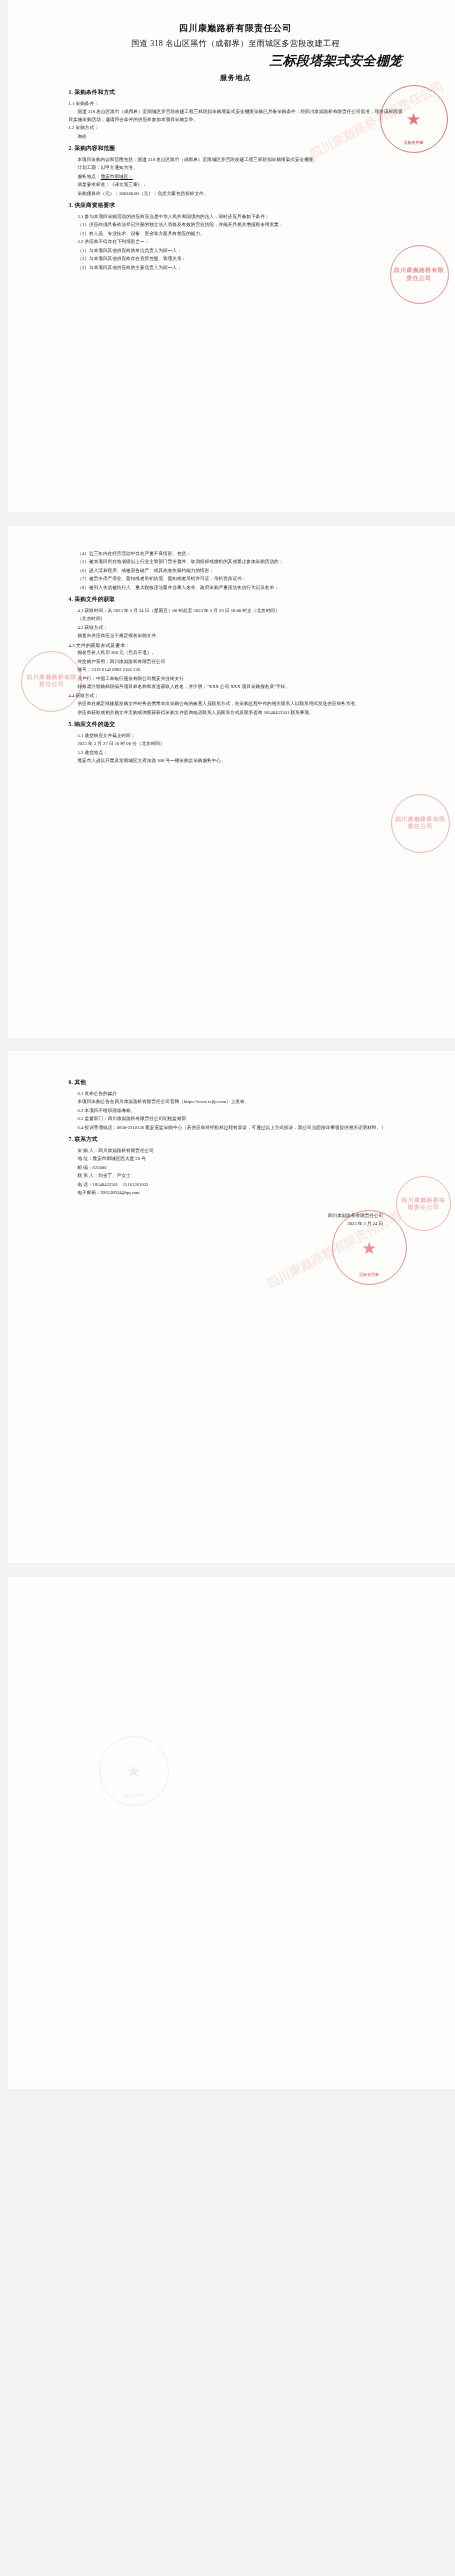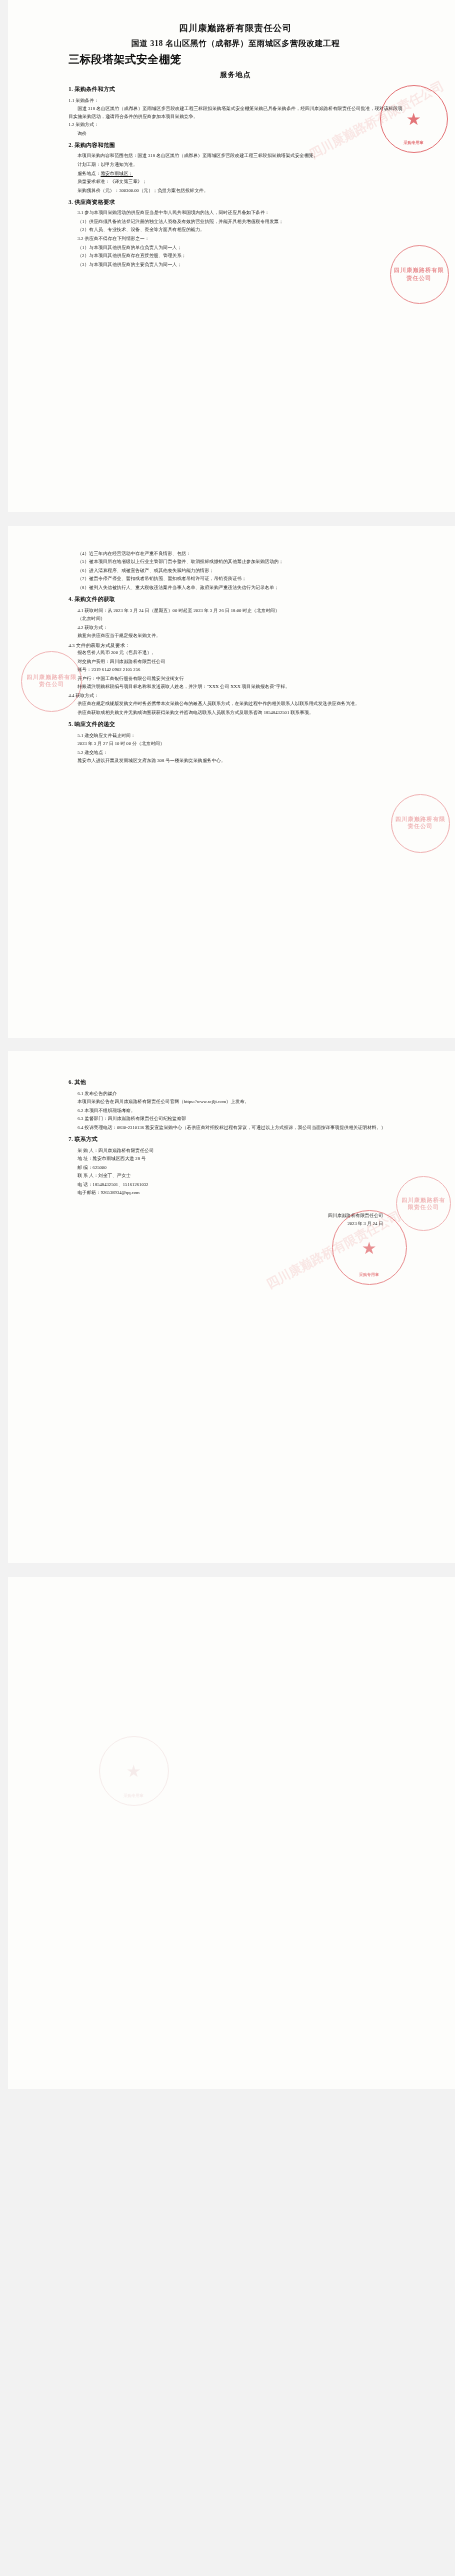--- a/index.html
+++ b/index.html
@@ -21,32 +21,33 @@
     text-align:center;
     font-size:8.8px;
     font-weight:bold;
     letter-spacing:0.6px;
     color:#111;
     margin-bottom:3.4px;
   }
   .title1{
     text-align:center;
     font-size:8px;
-    font-weight:bold;
+    font-weight:normal;
     letter-spacing:0.3px;
     color:#111;
     line-height:1.55;
   }
   .title2{
-    text-align:left;
-    font-size:11px;
+    text-align:right;
+    font-size:13px;
     font-weight:bold;
     letter-spacing:0.3px;
     color:#111;
     line-height:1.55;
+    font-style:italic;
   }
   .title3{
     text-align:center;
     font-size:7.1px;
     font-weight:bold;
     color:#111;
     margin-top:1.7px;
     margin-bottom:6.8px;
     letter-spacing:0.6px;
   }

